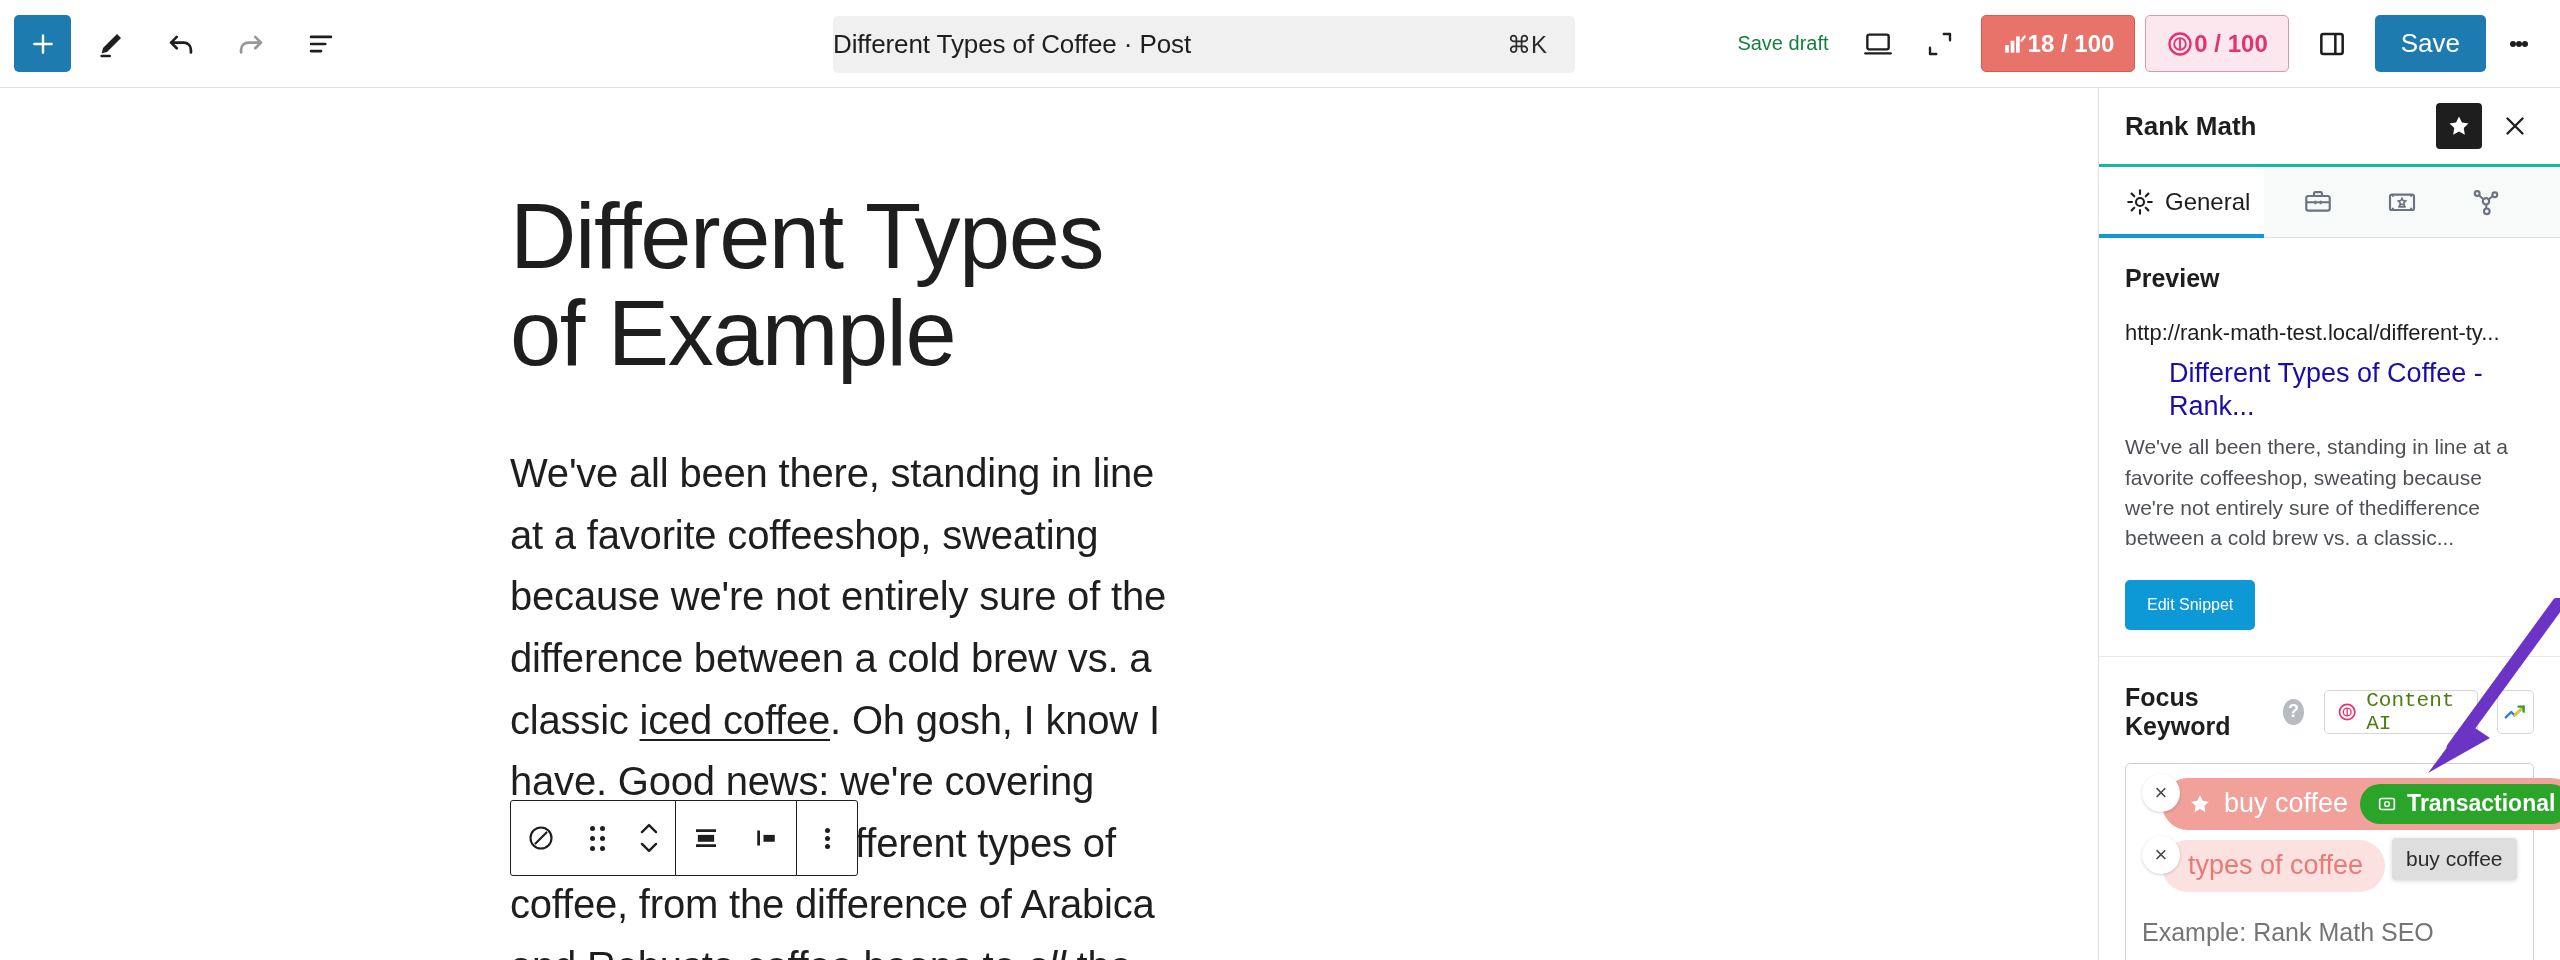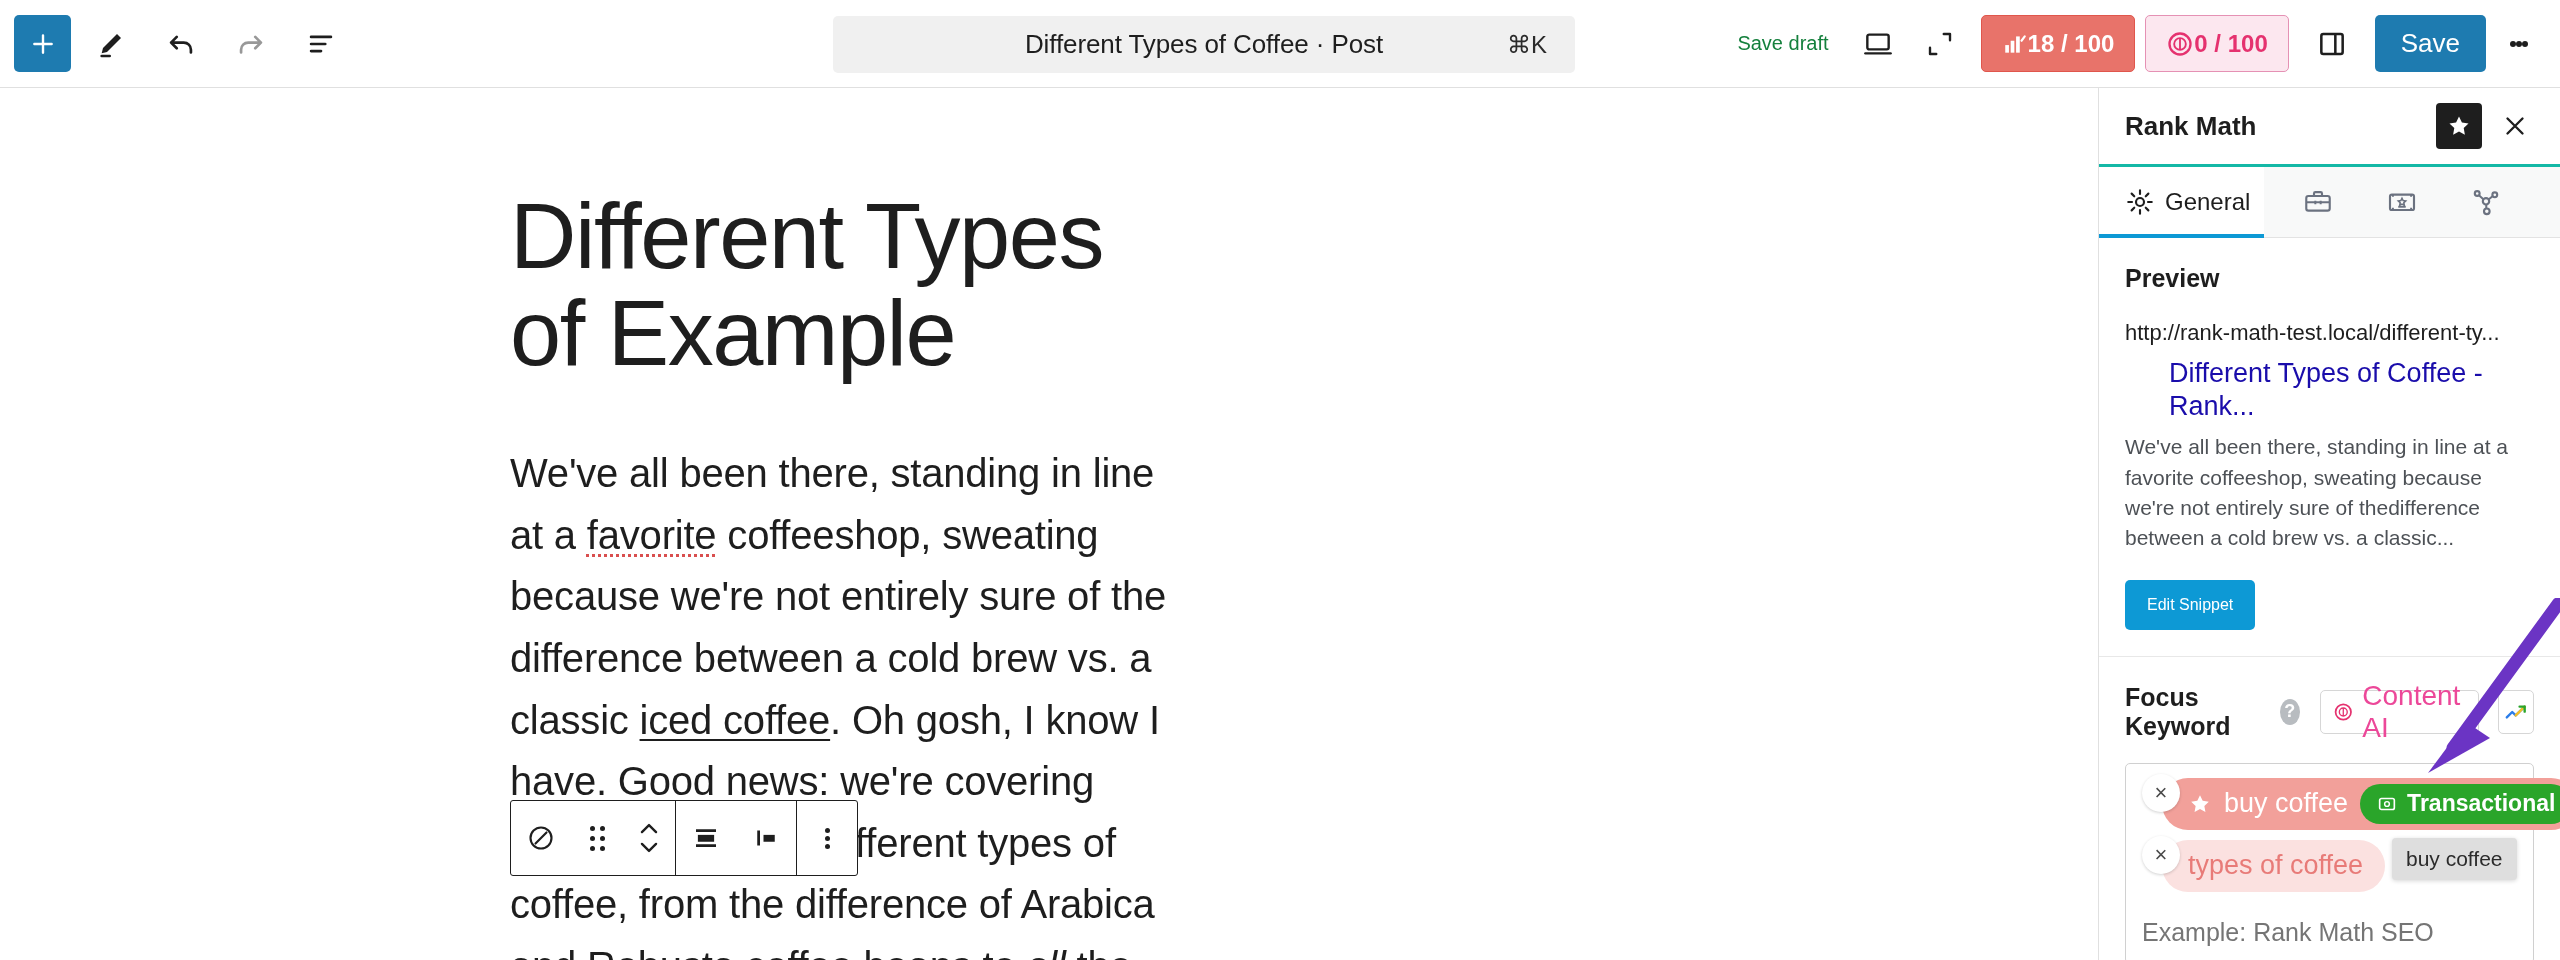--- a/index.html
+++ b/index.html
@@ -33,21 +33,21 @@
     background: #1e7bb0; display:flex; align-items:center; justify-content:center;
     cursor: pointer;
   }
   .tb-spacer { flex: 1; }
 
   
   .cmdbar {
     position: absolute; left: 833px; top: 16px;
     width: 742px; height: 57px;
     background: #f0f0f0; border-radius: 5px;
-    display: flex; align-items: center; justify-content: center;
+    display: flex; align-items: center; justify-content: flex-start;
     cursor: text;
   }
   .cmd-title { font-size: 26px; color: #1e1e1e; letter-spacing: -0.1px; }
   .cmd-kbd { position: absolute; right: 28px; font-size: 24px; color: #2b2b2b; }
 
   .tb-right { display: flex; align-items: center; gap: 0px; padding-right: 14px; }
   .savedraft {
     font-size: 20px; color: #15803d; cursor: pointer;
     padding: 0 18px; white-space: nowrap;
   }
@@ -86,21 +86,20 @@
     font-size: 92px; font-weight: 400; color: #1e1e1e;
     letter-spacing: -1.5px; line-height: 1.05;
     font-family: "Liberation Sans", sans-serif;
   }
   .post-body {
     margin-top: 62px;
     font-size: 40px; line-height: 1.54; color: #1e1e1e;
     letter-spacing: -0.2px;
   }
   .spell {
-    text-decoration: underline;
     text-decoration-style: dotted;
     text-decoration-color: #d94f4f;
     text-decoration-thickness: 3px;
     text-underline-offset: 5px;
   }
   .lnk { text-decoration: underline; text-decoration-thickness: 2px; text-underline-offset: 5px; color:#1e1e1e; cursor:pointer; }
   .ital { font-style: italic; }
 
   
   .block-toolbar {
@@ -173,21 +172,21 @@
     width: 26px; height: 26px; border-radius: 50%; background: #b8bcc0;
     color: #fff; font-size: 18px; font-weight: bold;
     display: flex; align-items: center; justify-content: center; cursor: pointer;
   }
   .fk-spacer { flex: 1; }
   .ai-btn {
     display: flex; align-items: center; gap: 9px;
     border: 1px solid #d6d6d6; border-radius: 5px; background: #fff;
     height: 44px; padding: 0 12px; cursor: pointer;
   }
-  .ai-btn-label { font-size: 28px; color: #ec4899; }
+  .ai-btn-label { font-size: 21px; color: #4d7c0f; font-family: Liberation Mono, monospace; }
   .trend-btn {
     width: 46px; height: 44px; border: 1px solid #d6d6d6; border-radius: 5px;
     background: #fff; display: flex; align-items: center; justify-content: center;
     cursor: pointer; margin-left: 9px;
   }
 
   .kw-box {
     margin-top: 22px; border: 1px solid #d0d0d0; border-radius: 5px;
     background: #fff; padding: 14px 16px 16px 16px;
   }

